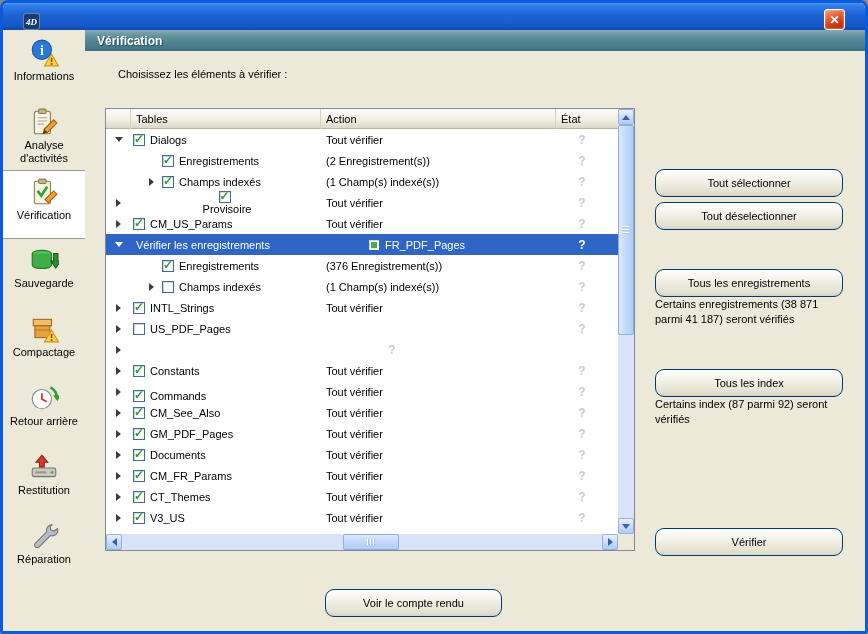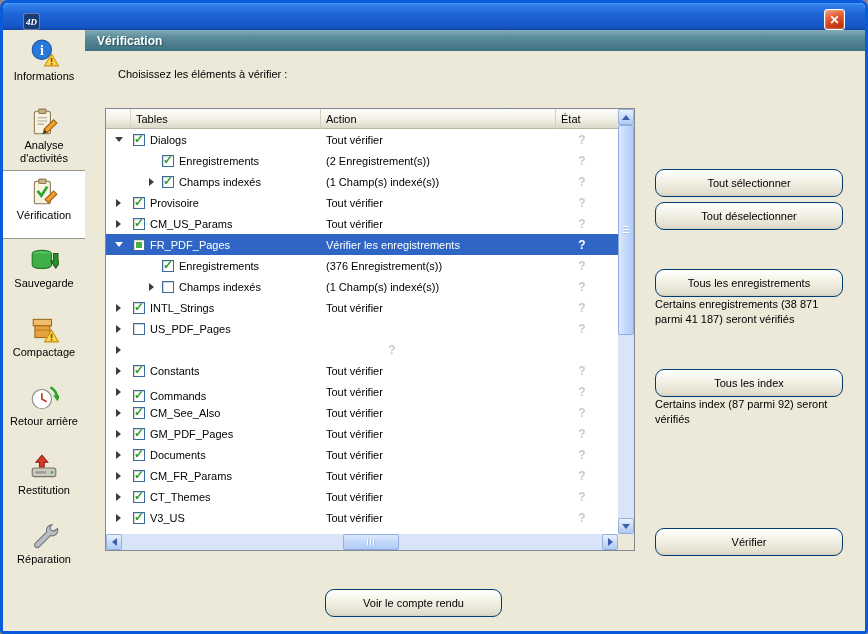--- a/index.html
+++ b/index.html
@@ -300,21 +300,21 @@
               <span class="cb checked"></span>
               <span class="nm">Champs indexés</span>
             </span>
             <span class="cell action">(1 Champ(s) indexé(s))</span>
             <span class="cell etat">?</span>
           </div>
           <div class="trow">
             <span class="cell exp">
               <span class="tri right"></span>
             </span>
-            <span class="cell tables" style="padding-left: 2px;">
+            <span class="cell tables" style="padding-left: 2px; flex-direction: column;">
               <span class="cb checked"></span>
               <span class="nm">Provisoire</span>
             </span>
             <span class="cell action">Tout vérifier</span>
             <span class="cell etat">?</span>
           </div>
           <div class="trow">
             <span class="cell exp">
               <span class="tri right"></span>
             </span>
@@ -322,25 +322,25 @@
               <span class="cb checked"></span>
               <span class="nm">CM_US_Params</span>
             </span>
             <span class="cell action">Tout vérifier</span>
             <span class="cell etat">?</span>
           </div>
           <div class="trow selected">
             <span class="cell exp">
               <span class="tri down"></span>
             </span>
+            <span class="cell action">Vérifier les enregistrements</span>
             <span class="cell tables" style="padding-left: 2px;">
               <span class="cb mixed"></span>
               <span class="nm">FR_PDF_Pages</span>
             </span>
-            <span class="cell action">Vérifier les enregistrements</span>
             <span class="cell etat">?</span>
           </div>
           <div class="trow">
             <span class="cell exp"></span>
             <span class="cell tables" style="padding-left: 18px;">
               <span class="kid-exp"></span>
               <span class="cb checked"></span>
               <span class="nm">Enregistrements</span>
             </span>
             <span class="cell action">(376 Enregistrement(s))</span>

